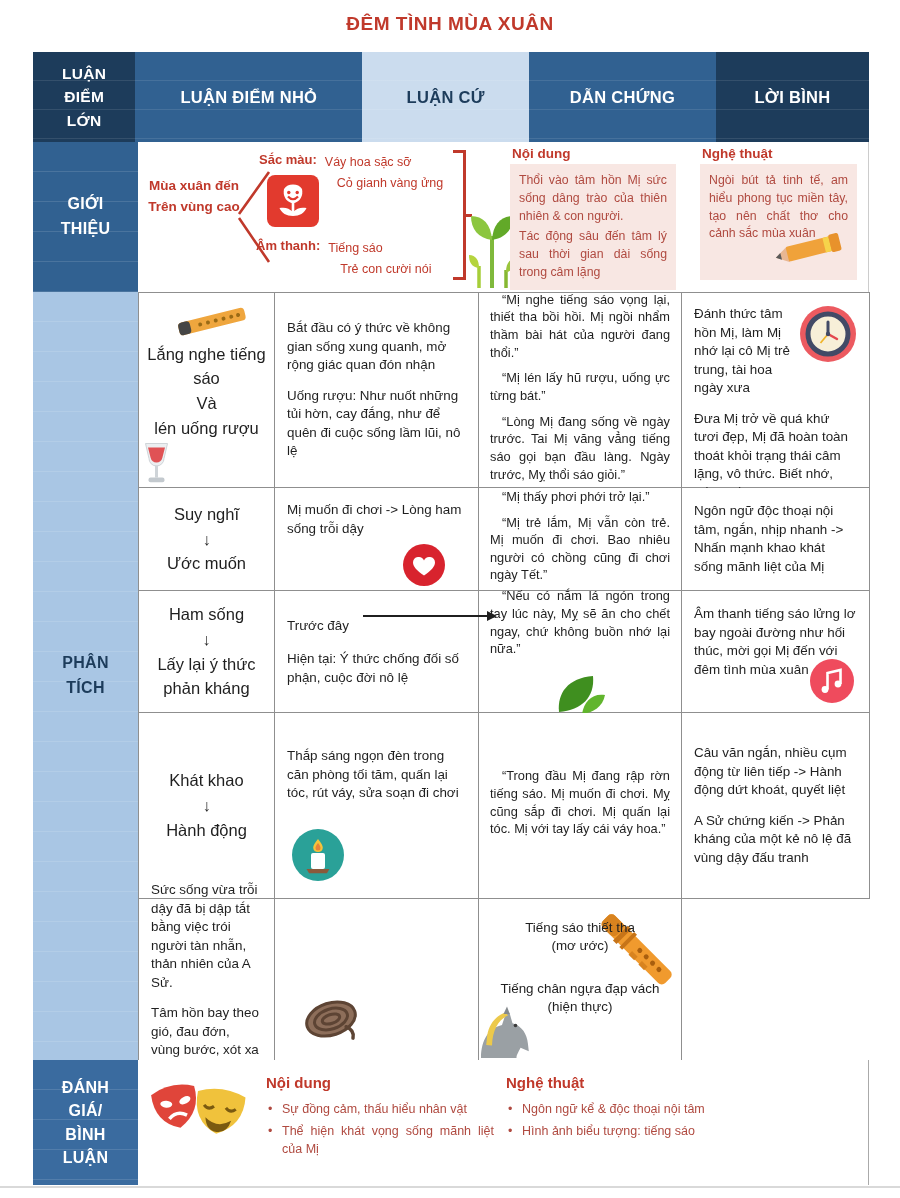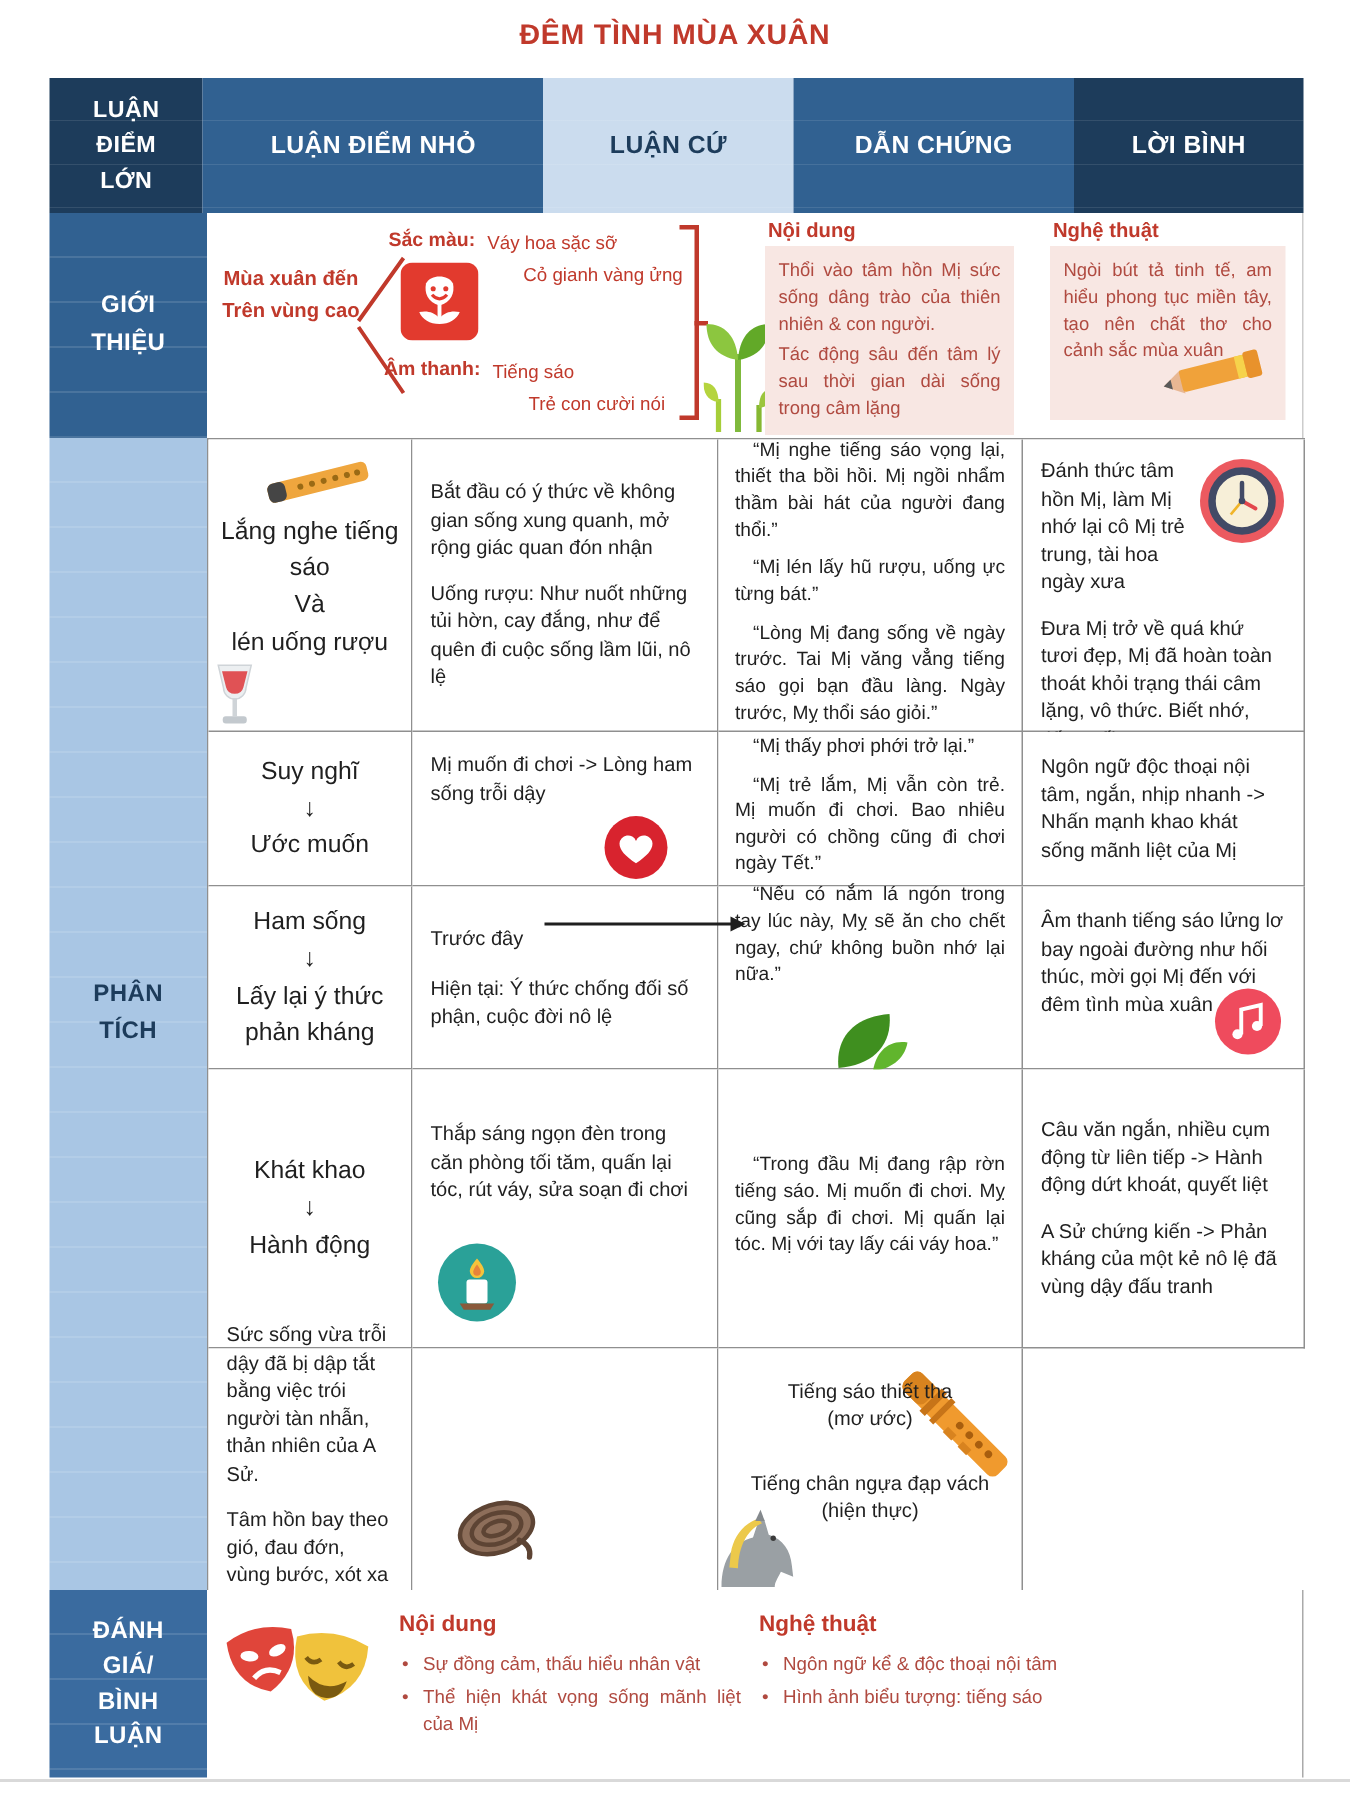--- a/index.html
+++ b/index.html
@@ -70,21 +70,21 @@
 .r5c4 .i-horse{position:absolute;left:-2px;bottom:2px;width:56px;height:54px}
 
 .gt-root{position:absolute;left:4px;top:34px;width:104px;text-align:center;color:var(--accent);
   font-weight:bold;font-size:13.5px;white-space:pre-line;line-height:1.55}
 .i-branch{position:absolute;left:99px;top:18px;width:34px;height:112px}
 .gt-pair{position:absolute;display:flex;gap:8px;align-items:flex-start}
 .gt-sacmau{left:121px;top:10px}
 .gt-amthanh{left:118px;top:96px}
 .gt-lb{font-weight:bold;color:var(--accent);font-size:13px;white-space:nowrap}
 .gt-lines{display:flex;flex-direction:column;font-size:12.5px;color:var(--accent);line-height:1.7}
-.gt-lines span:nth-child(2){margin-left:24px}
+.gt-lines span:nth-child(2){margin-left:12px}
 .i-flower{position:absolute;left:129px;top:33px;width:52px;height:52px}
 .gt-bracket{position:absolute;left:315px;top:8px;width:13px;height:130px;
   border:3px solid var(--accent);border-left:none}
 .gt-bracket::after{content:"";position:absolute;right:-9px;top:50%;margin-top:-1.5px;width:9px;height:3px;background:var(--accent)}
 .i-sprout{position:absolute;left:331px;top:62px;width:46px;height:84px}
 .pinkbox{position:absolute;top:4px}
 .pb1{left:372px;width:166px}
 .pb2{left:562px;width:157px}
 .pb-title{color:var(--accent);font-weight:bold;font-size:13.5px;margin:0 0 3px 2px}
 .pb-body{background:var(--pink);color:var(--dark_red);font-size:12.3px;line-height:1.45;

